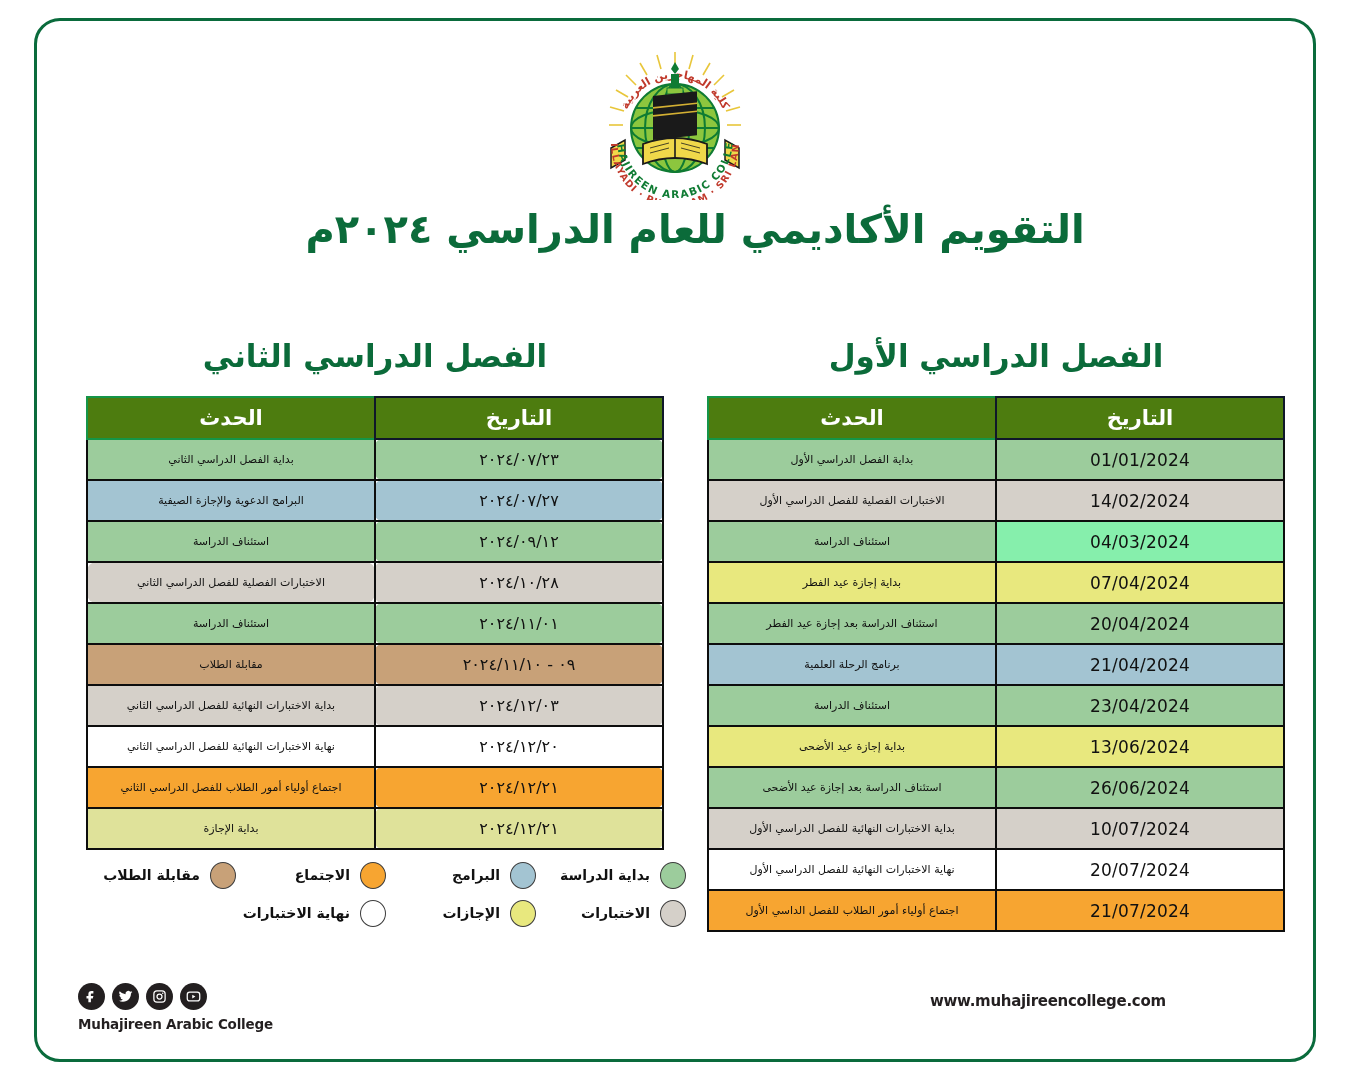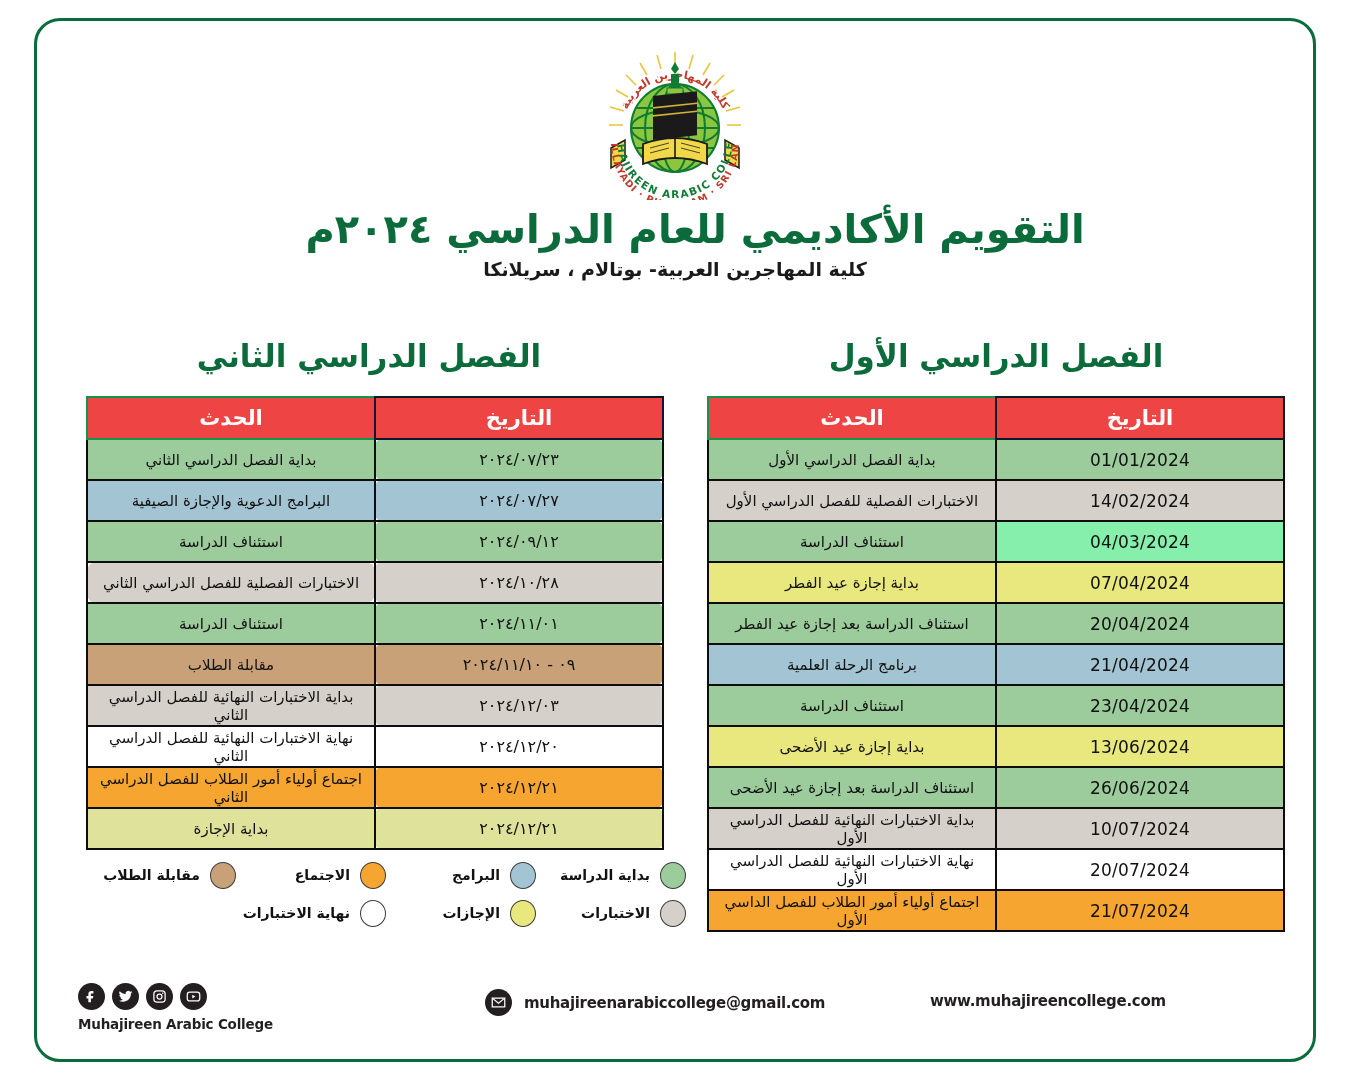--- a/index.html
+++ b/index.html
@@ -62,33 +62,33 @@
   
   .sem-title {
     position: absolute;
     font-size: 31px;
     font-weight: bold;
     color: #0b6b3a;
     direction: rtl;
     text-align: center;
   }
   .sem1-title { left: 707px; top: 338px; width: 578px; }
-  .sem2-title { left: 80px;  top: 338px; width: 578px; }
+  .sem2-title { left: 86px;  top: 338px; width: 578px; }
 
   table.cal {
     position: absolute;
     border-collapse: collapse;
     table-layout: fixed;
     direction: rtl;
   }
   table.cal.sem1 { left: 707px; top: 396px; width: 578px; }
   table.cal.sem2 { left: 86px;  top: 396px; width: 578px; }
 
   table.cal th {
-    background: #ef4444;
+    background: #4d7c0f;
     color: #ffffff;
     font-size: 21px;
     font-weight: bold;
     height: 40px;
     border: 2px solid #0f172a;
     padding: 0;
     text-align: center;
   }
   table.cal th.ev { border-color: #159548; border-bottom-color: #159548; }
   table.cal td {
@@ -99,21 +99,21 @@
     padding: 0 8px;
     height: 39px;
     font-family: "DejaVu Sans", "Liberation Sans", sans-serif;
   }
   table.cal td.date {
     font-size: 17px;
     width: 198px;
     letter-spacing: 0.2px;
   }
   table.cal.sem2 td.date { font-size: 16px; border-radius: 7px; }
-  table.cal td.event { font-size: 15px; }
+  table.cal td.event { font-size: 11px; }
 
   
   .legend {
     position: absolute;
     left: 86px;
     top: 856px;
     width: 600px;
     direction: rtl;
   }
   .legend-row {
@@ -278,21 +278,20 @@
       <text font-size="10.5" font-weight="bold" fill="#0f7b33" letter-spacing="1.5">
         <textPath href="#arcBot" startOffset="50%" text-anchor="middle">MUHAJIREEN ARABIC COLLEGE</textPath>
       </text>
       <path id="arcBot2" d="M 16 104 A 64 64 0 0 0 144 104" fill="none"></path>
       <text font-size="9.5" font-weight="bold" fill="#c0392b" letter-spacing="1.2">
         <textPath href="#arcBot2" startOffset="50%" text-anchor="middle">THILLAYADI · PUTTALAM · SRI LANKA</textPath>
       </text>
     </svg>
   </div>
   <div class="title">التقويم الأكاديمي للعام الدراسي ٢٠٢٤م</div>
-  <div class="subtitle">كلية المهاجرين العربية- بوتالام ، سريلانكا</div>
 </div>
 
 <div class="sem-title sem1-title">الفصل الدراسي الأول</div>
 <table class="cal sem1">
   <thead>
     <tr>
       <th class="date-h">التاريخ</th>
       <th class="ev">الحدث</th>
     </tr>
   </thead>
@@ -462,26 +461,17 @@
       <span class="sicon">
         <svg width="15" height="15" viewBox="0 0 24 24">
             <rect x="2" y="5" width="20" height="14" rx="4" fill="none" stroke="#ffffff" stroke-width="2"></rect>
             <path d="M10 9l5 3-5 3z" fill="#ffffff"></path>
           </svg>
       </span>
     </div>
     <div class="social-name">Muhajireen Arabic College</div>
   </div>
 
-  <div class="contact-email">
-    <span class="sicon">
-      <svg width="15" height="15" viewBox="0 0 24 24" fill="none" stroke="#ffffff" stroke-width="2">
-          <rect x="2" y="5" width="20" height="14"></rect>
-          <path d="M2 5l10 8 10-8"></path>
-        </svg>
-    </span>
-    <span class="txt">muhajireenarabiccollege@gmail.com</span>
-  </div>
 
   <div class="website">
     <span class="txt">www.muhajireencollege.com</span>
   </div>
 </div>
 
 </body></html>

